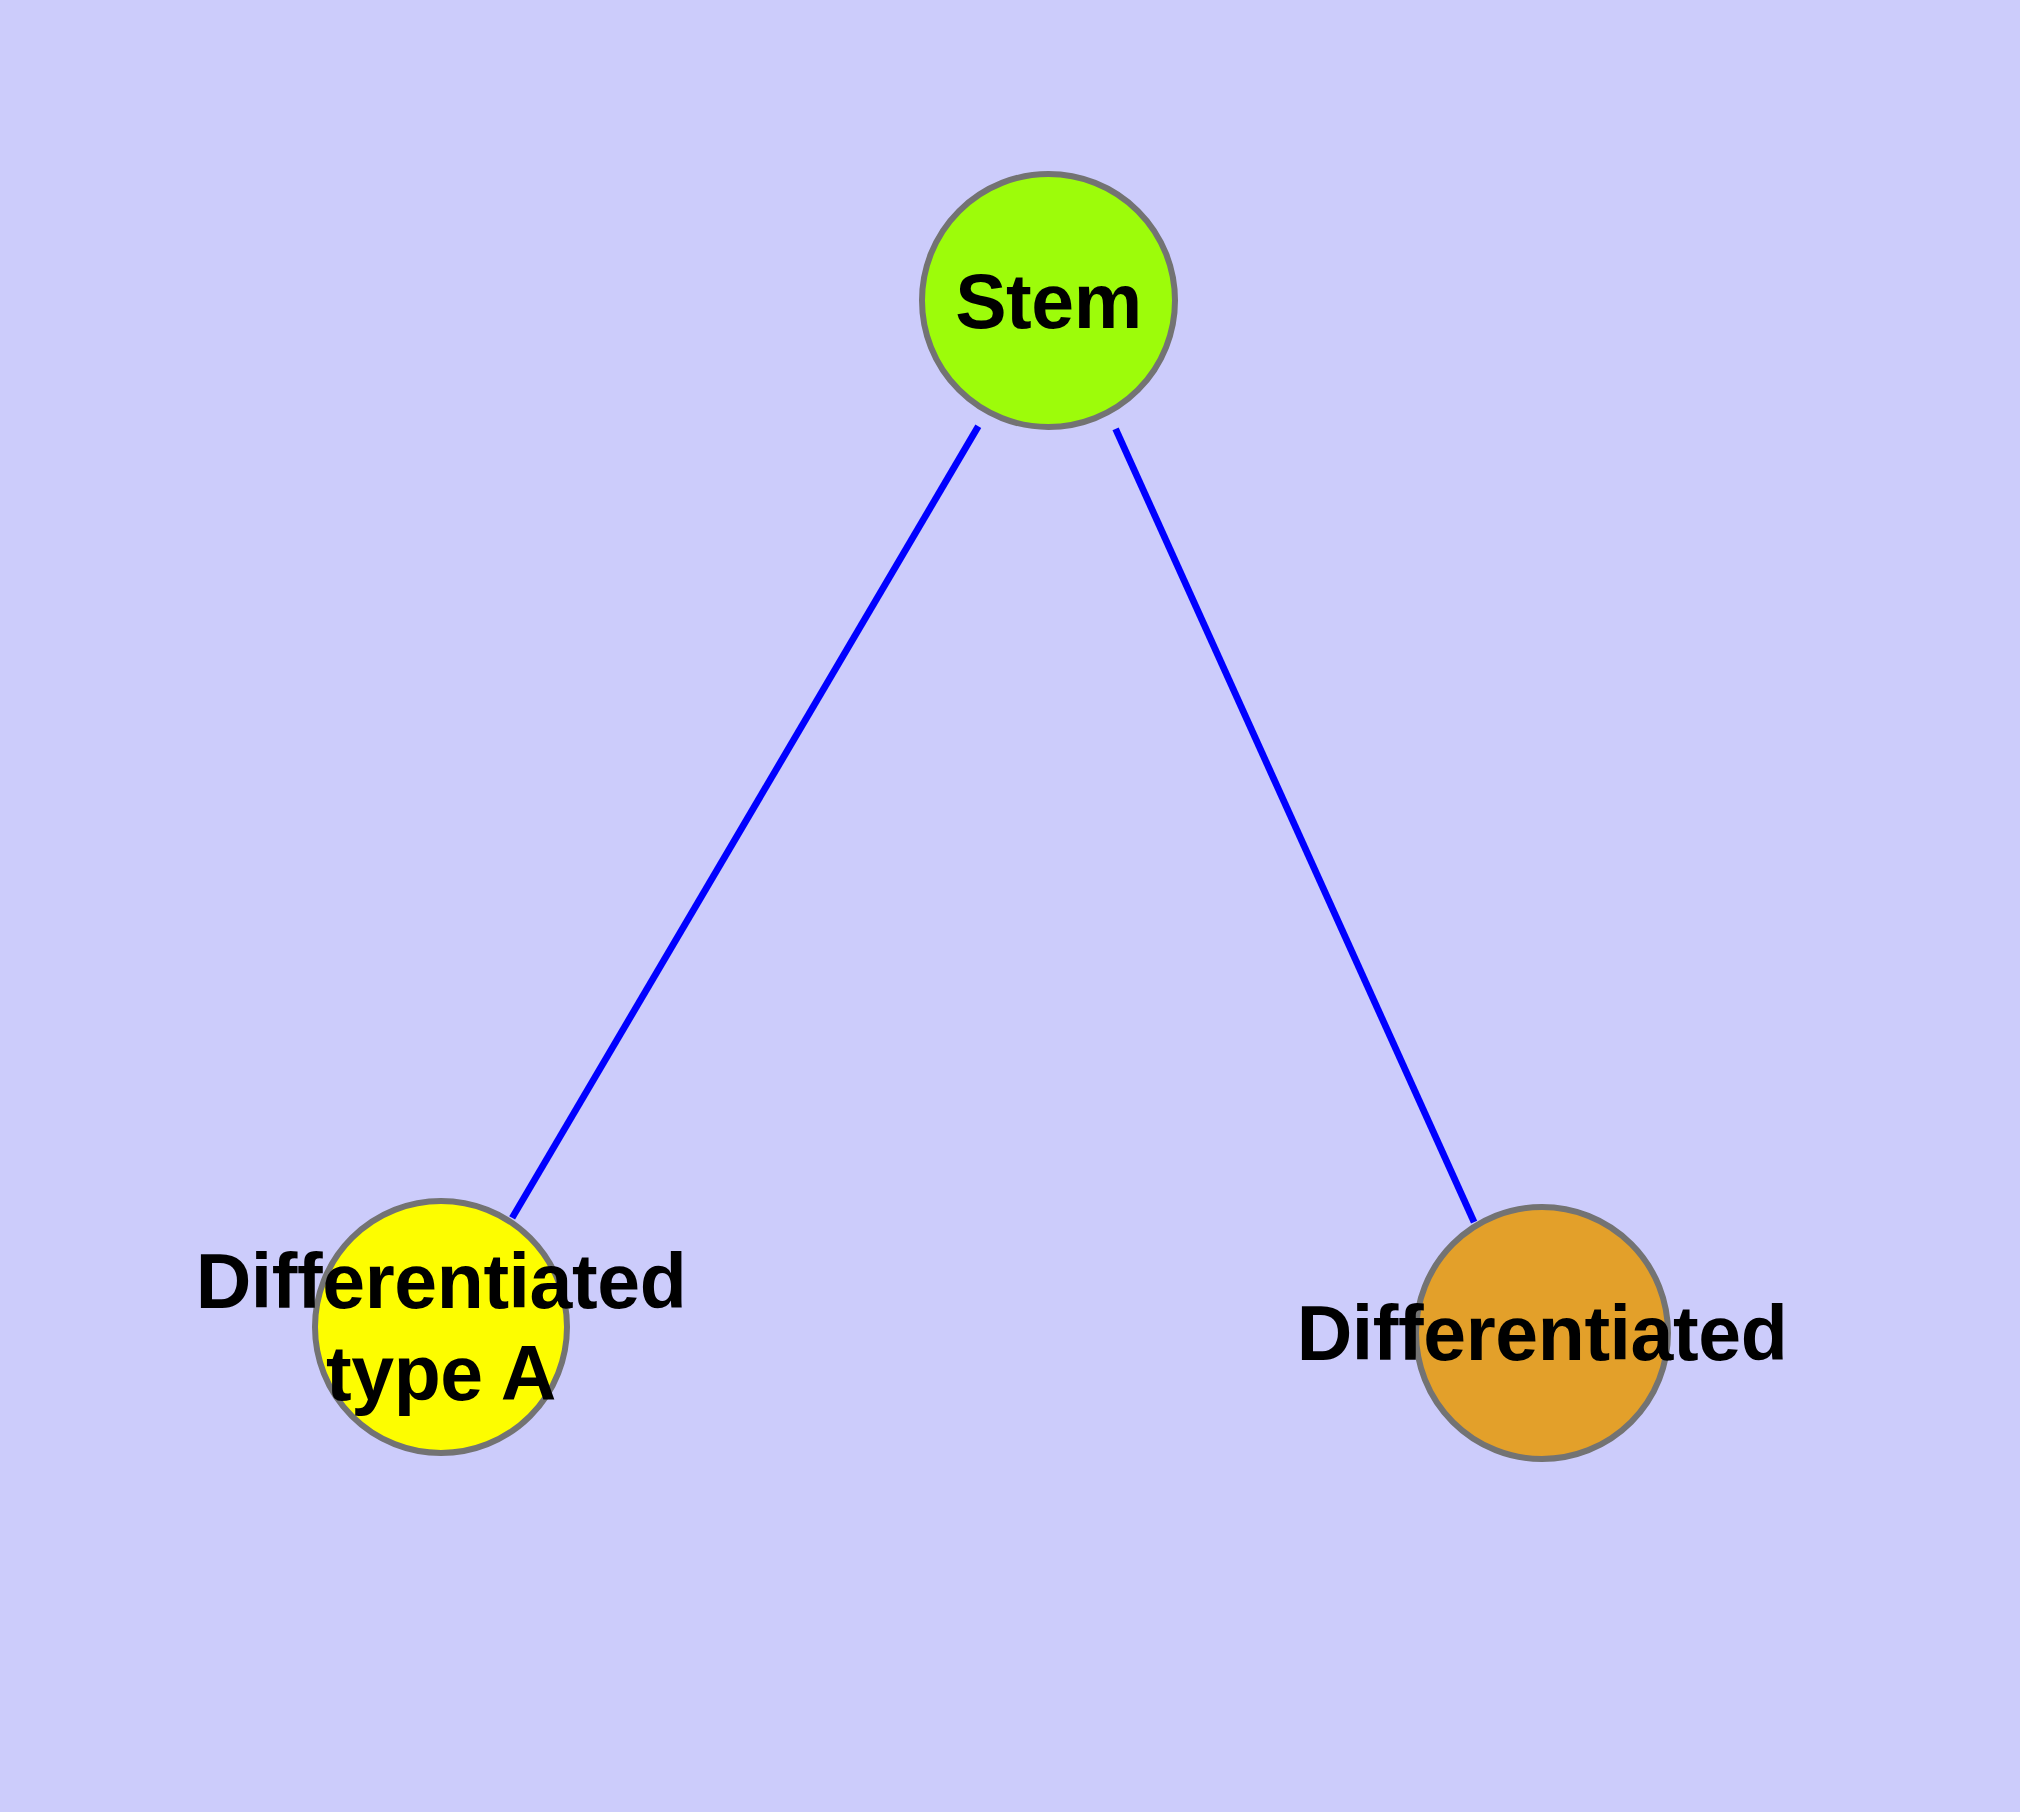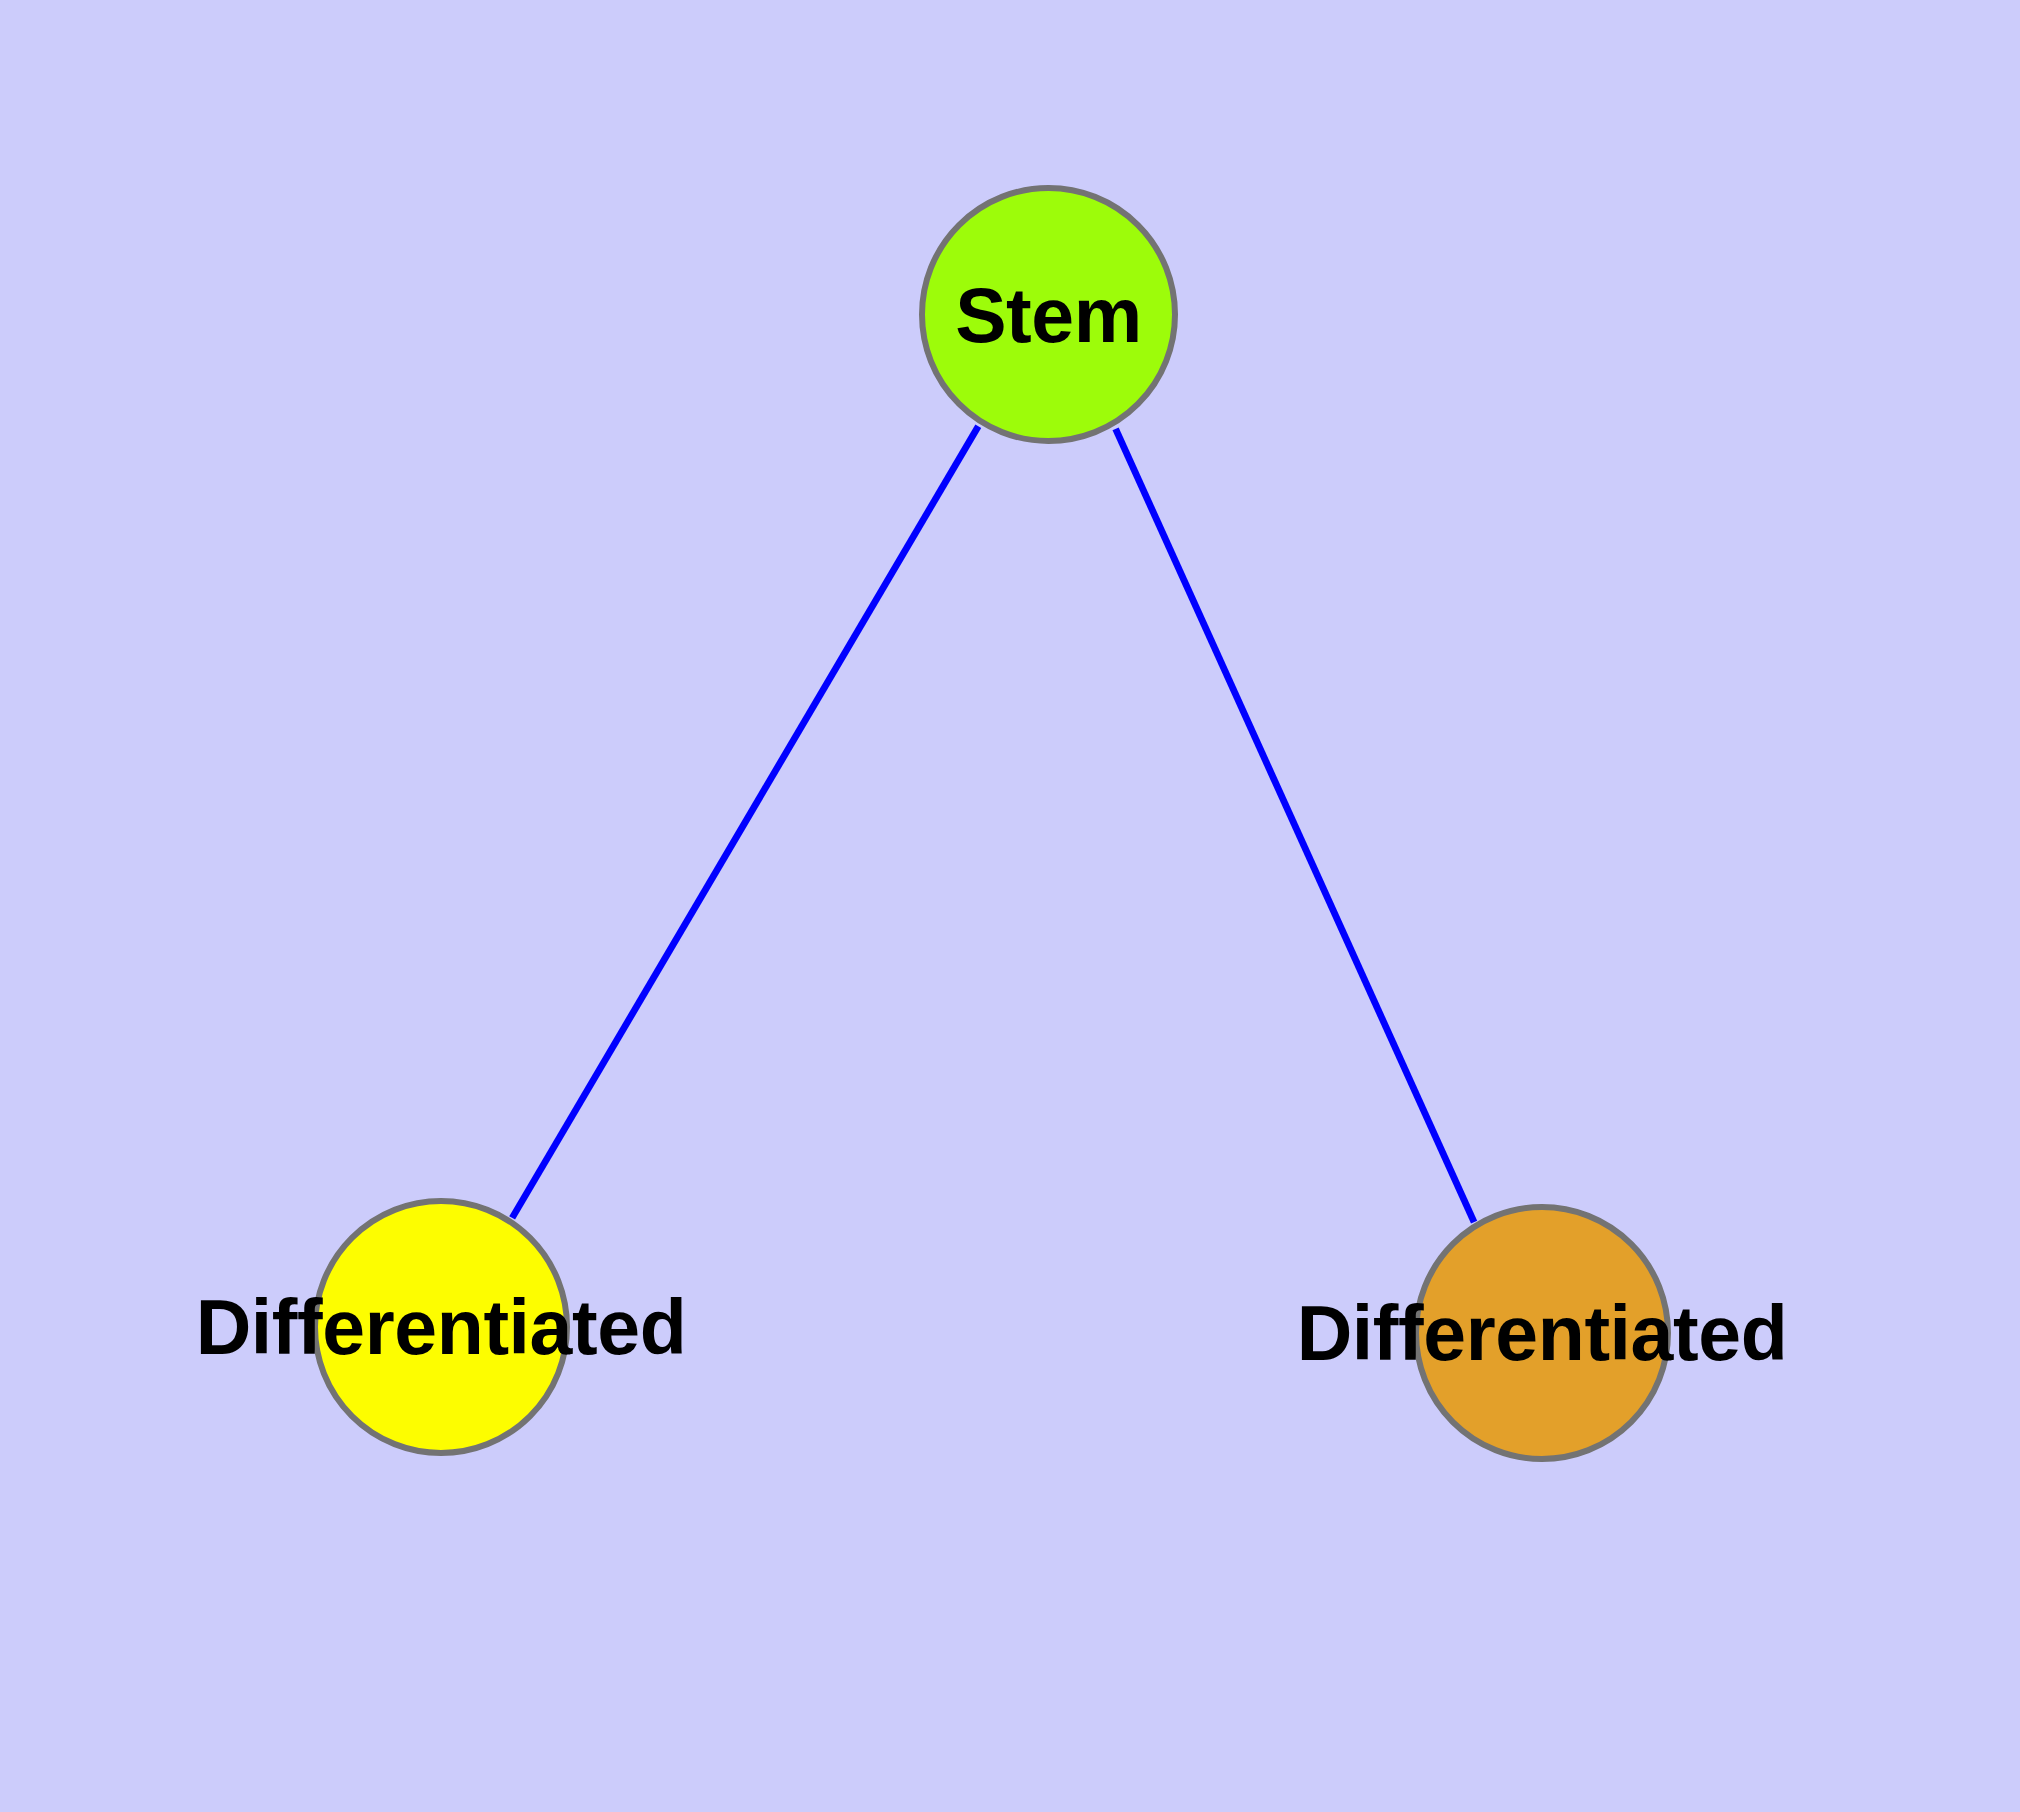--- a/index.html
+++ b/index.html
@@ -69,31 +69,32 @@
 
 <div id="graph-canvas">
 
   <svg id="edge-layer" viewBox="0 0 2384 2138" width="2021" height="1812">
     <line id="edge-stem-diff_a" x1="1154" y1="503" x2="604" y2="1437" stroke="#0000ff" stroke-width="8" stroke-linecap="butt"></line>
     <line id="edge-stem-diff_b" x1="1316" y1="506" x2="1739" y2="1442" stroke="#0000ff" stroke-width="8" stroke-linecap="butt"></line>
   </svg>
 
   <div id="node-layer">
 
-    <div class="node" id="node-stem" style="left:919px; top:185px; width:259px; height:259px;">
+    <div class="node" id="node-stem" style="left:919px; top:171px; width:259px; height:259px;">
       <div class="node-circle" style="left:0; top:0; width:259px; height:259px; background:#9dfc0a;"></div>
       <div class="node-label">
         <span class="label-line">Stem</span>
       </div>
     </div>
 
     <div class="node" id="node-diff-a" style="left:312px; top:1198px; width:258px; height:258px;">
       <div class="node-circle" style="left:0; top:0; width:258px; height:258px; background:#fdfd00;"></div>
       <div class="node-label">
         <span class="label-line">Differentiated</span>
+        <span class="label-line">type A</span>
       </div>
     </div>
 
     <div class="node" id="node-diff-b" style="left:1413px; top:1204px; width:258px; height:258px;">
       <div class="node-circle" style="left:0; top:0; width:258px; height:258px; background:#e3a02a;"></div>
       <div class="node-label">
         <span class="label-line">Differentiated</span>
       </div>
     </div>
 

